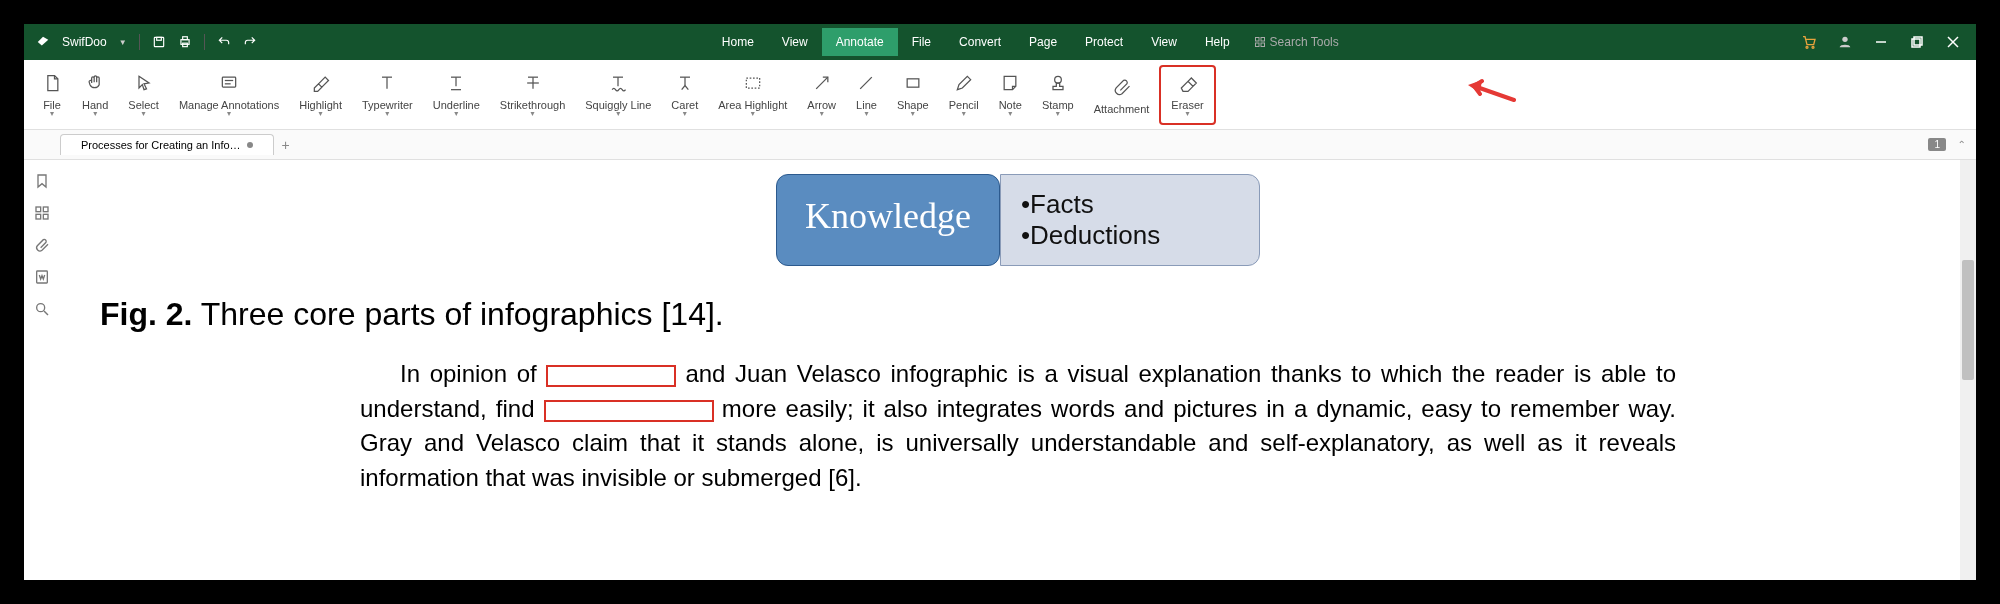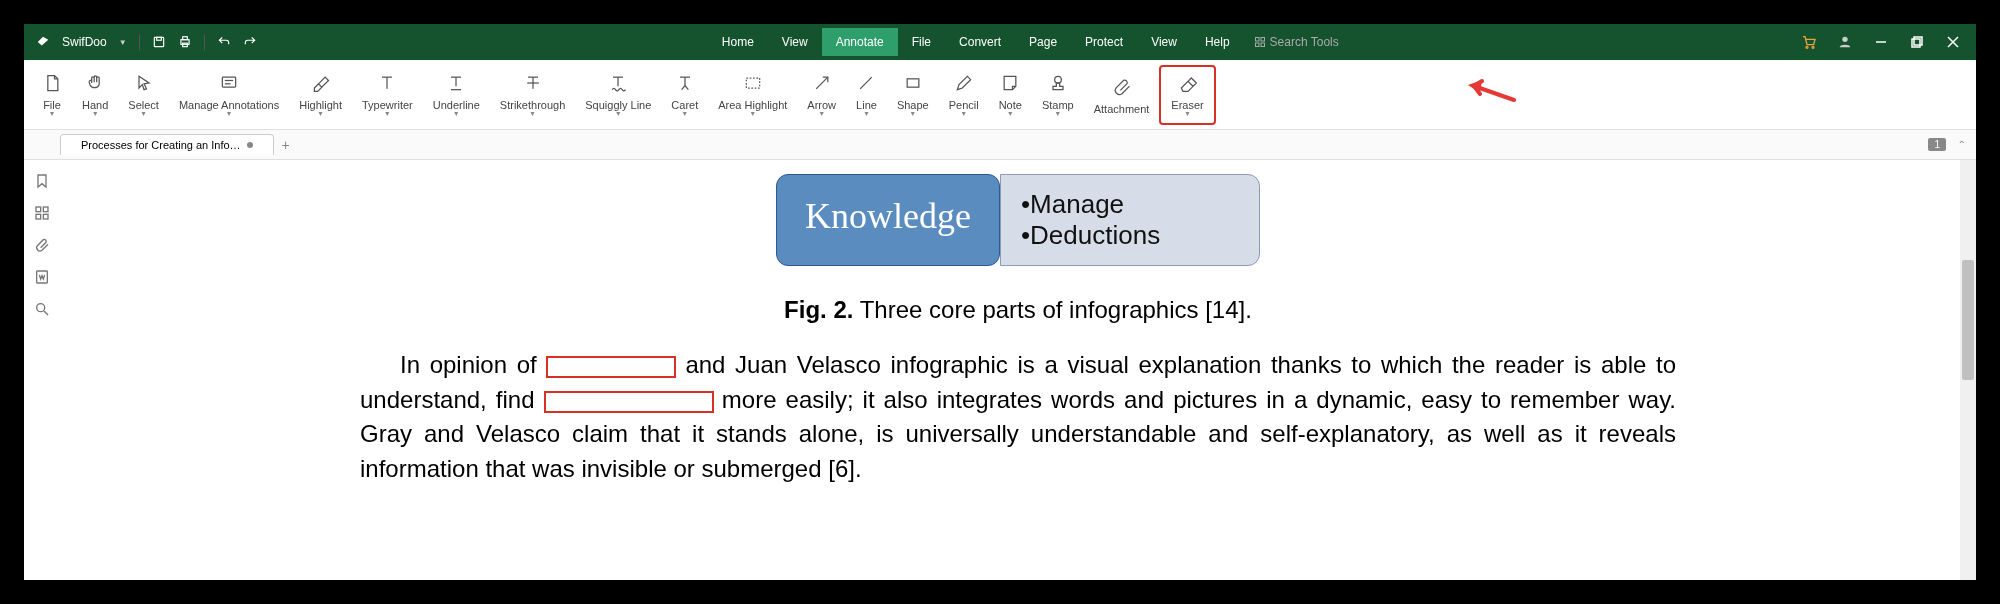--- a/index.html
+++ b/index.html
@@ -26,21 +26,21 @@
 .tab-add { margin-left: 8px; color: #888; cursor: pointer; font-size: 14px; }
 .page-badge { position: absolute; right: 30px; background: #888; color: #fff; font-size: 10px; padding: 1px 6px; border-radius: 2px; }
 .page-nav { position: absolute; right: 10px; color: #888; font-size: 10px; }
 .content-area { flex: 1; display: flex; background: #fff; position: relative; }
 .left-rail { width: 36px; background: #fff; border-right: 1px solid transparent; display: flex; flex-direction: column; align-items: center; gap: 14px; padding-top: 12px; }
 .rail-icon { width: 18px; height: 18px; color: #777; cursor: pointer; display: flex; align-items: center; justify-content: center; }
 .document { flex: 1; padding: 10px 40px; position: relative; overflow: hidden; }
 .knowledge-row { display: flex; justify-content: center; margin-bottom: 30px; margin-top: 4px; }
 .knowledge-box { background: #5a8cc0; color: #fff; border: 1px solid #2c5a8e; border-radius: 12px; padding: 20px 28px; font-family: "Times New Roman", serif; font-size: 36px; }
 .facts-box { background: #d6dce8; border: 1px solid #8a9bb8; border-radius: 0 12px 12px 0; padding: 14px 40px 14px 20px; font-family: "Times New Roman", serif; font-size: 26px; color: #111; min-width: 260px; display: flex; flex-direction: column; justify-content: center; }
-.caption { text-align: center; font-family: "Times New Roman", serif; font-size: 24px; margin-bottom: 24px; color: #000; }
+.caption { font-family: "Times New Roman", serif; font-size: 32px; margin-bottom: 24px; color: #000; }
 .caption b { font-weight: bold; }
 .paragraph { font-family: "Times New Roman", serif; font-size: 24px; color: #000; text-align: justify; line-height: 1.4; padding: 0 260px; }
 .redact { display: inline-block; border: 2px solid #d93025; height: 22px; vertical-align: middle; background: #fff; }
 .arrow-callout { position: absolute; top: 54px; right: 460px; }
 .scrollbar { position: absolute; right: 0; top: 0; bottom: 0; width: 16px; background: #f0f0f0; }
 .scroll-thumb { position: absolute; top: 100px; width: 12px; left: 2px; height: 120px; background: #c0c0c0; border-radius: 2px; }
 svg { display: block; }
 </style>
 </head>
 <body>
@@ -371,21 +371,21 @@
             <circle cx="10" cy="10" r="6"></circle>
             <line x1="15" y1="15" x2="21" y2="21"></line>
           </svg>
         </span>
     </div>
 
     <div class="document">
       <div class="knowledge-row">
         <div class="knowledge-box">Knowledge</div>
         <div class="facts-box">
-          <div>•Manage</div>
+          <div>•Facts</div>
           <div>•Deductions</div>
         </div>
       </div>
       <div class="caption">
         <b>Fig. 2.</b><span> Three core parts of infographics [14].</span>
       </div>
       <div class="paragraph">
         <span style="display:inline-block;width:40px;"></span><span>In opinion of </span><span class="redact" style="width:130px;"></span> <span>and Juan Velasco infographic is a visual explanation thanks to which the reader is able to understand, find </span><span class="redact" style="width:170px;"></span> <span>more easily; it also integrates words and pictures in a dynamic, easy to remember way. Gray and Velasco claim that it stands alone, is universally understandable and self-explanatory, as well as it reveals information that was invisible or submerged [6].</span>
       </div>
     </div>

